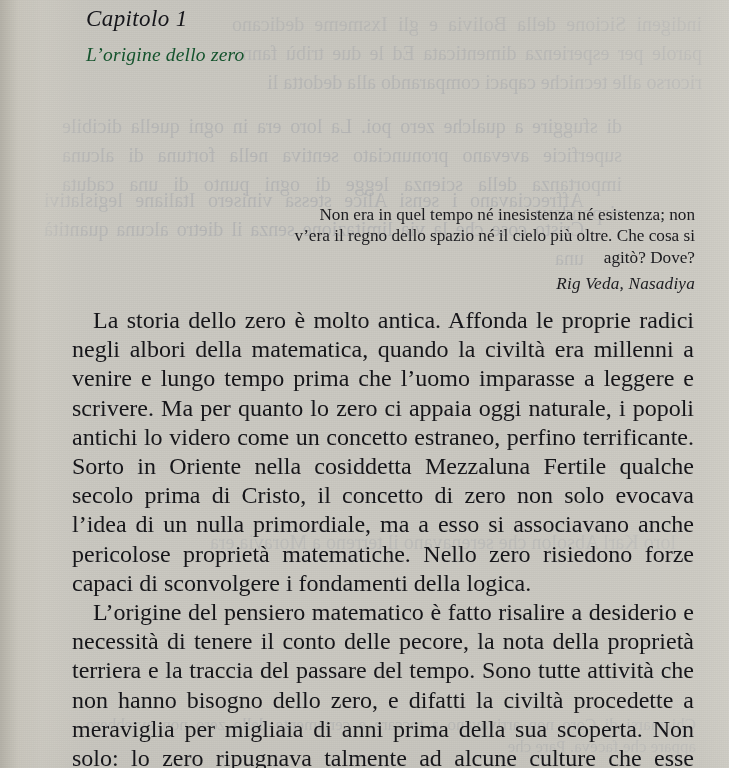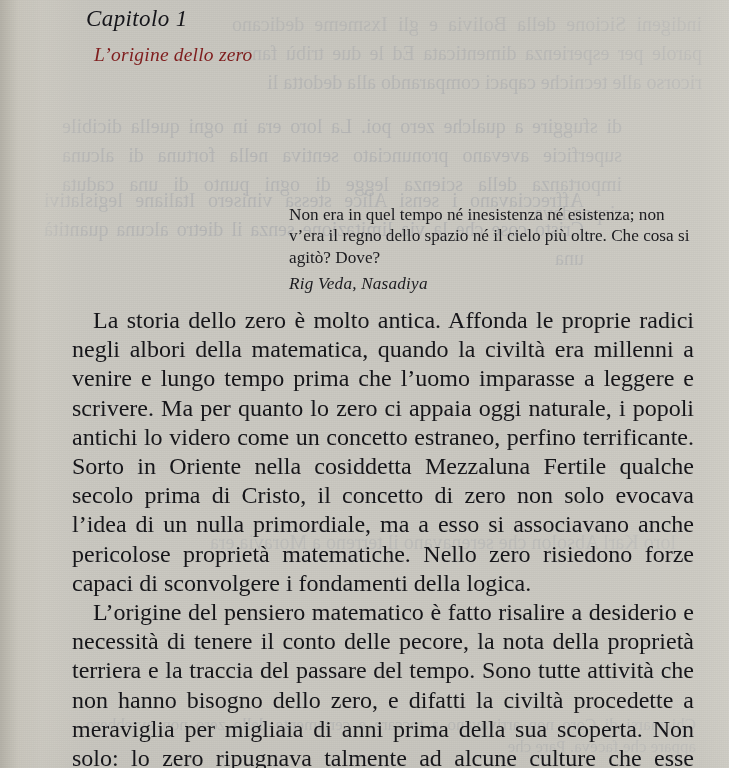--- a/index.html
+++ b/index.html
@@ -118,43 +118,44 @@
     font-size: 23px;
     line-height: 30px;
     letter-spacing: 1.2px;
     color: #15151a;
     margin: 0 0 4px 0;
   }
   .chapter-subtitle {
     font-size: 19.5px;
     line-height: 26px;
     letter-spacing: 0.2px;
-    color: #7f1d1d;
-    margin: 8px;
+    color: #14532d;
+    margin: 0;
   }
 
   .epigraph {
     position: absolute;
     left: 289px;
     top: 204px;
     width: 406px;
   }
   .epigraph-text {
     font-size: 17.2px;
     line-height: 21.4px;
     color: #1b1b1f;
     margin: 0;
-    text-align: left;
+    text-align: right;
   }
   .epigraph-source {
     font-style: italic;
     font-size: 17.2px;
     line-height: 21.4px;
     color: #1b1b1f;
     margin: 5px 0 0 0;
+    text-align: right;
     letter-spacing: 0.2px;
   }
 
   .body-col {
     position: absolute;
     left: 72px;
     top: 306px;
     width: 622px;
   }
   .body-par {

